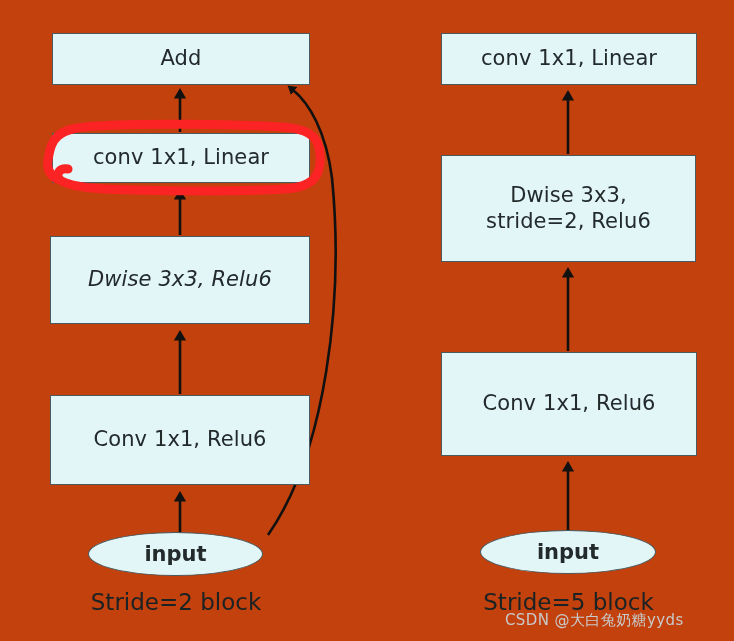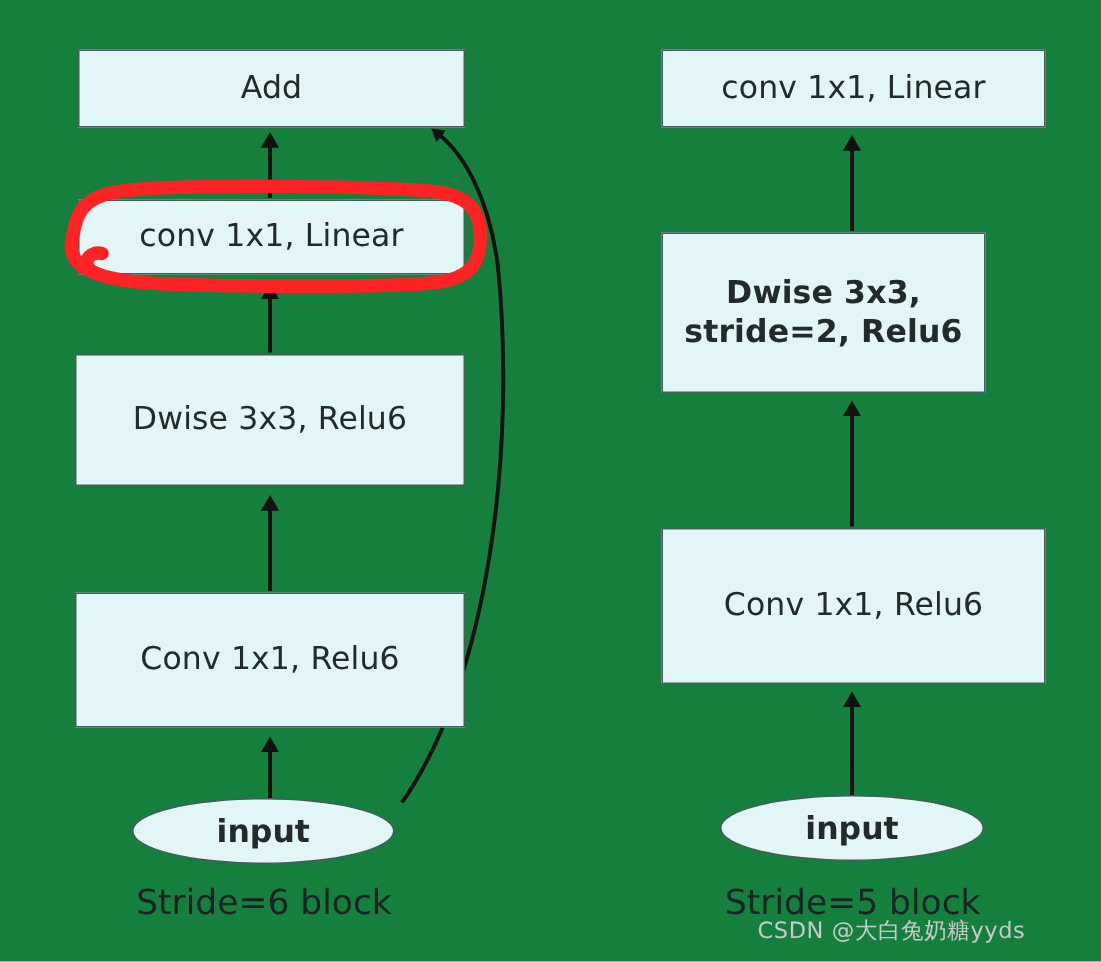--- a/index.html
+++ b/index.html
@@ -8,21 +8,21 @@
     padding: 0;
     background: #ffffff;
   }
   body {
     font-family: "DejaVu Sans", "Liberation Sans", sans-serif;
   }
   #canvas {
     position: relative;
     width: 734px;
     height: 641px;
-    background: #15803d;
+    background: #c2410c;
     overflow: hidden;
   }
   svg.layer {
     position: absolute;
     left: 0;
     top: 0;
     width: 734px;
     height: 641px;
     pointer-events: none;
   }
@@ -114,42 +114,42 @@
     </g>
     <g>
       <line x1="568" y1="154" x2="568" y2="99" stroke="#111111" stroke-width="2.6" marker-end="url(#ah)"></line>
     </g>
   </svg>
 
   <div class="node" style="left:52px; top:33px; width:258px; height:52px;">Add</div>
 
   <div class="node" style="left:52px; top:133px; width:258px; height:50px;">conv 1x1, Linear</div>
 
-  <div class="node" style="left:50px; top:236px; width:260px; height:88px;">Dwise 3x3, Relu6</div>
+  <div class="node" style="left:50px; top:236px; width:260px; height:88px;font-style:italic;">Dwise 3x3, Relu6</div>
 
   <div class="node" style="left:50px; top:395px; width:260px; height:90px;">Conv 1x1, Relu6</div>
 
   <div class="ellipse" style="left:88px; top:532px; width:175px; height:44px;">input</div>
 
   <svg class="layer highlight-wrap" viewBox="0 0 734 641">
     <path d="M60,180 C52,178 46,170 48,160 C50,148 52,141 58,136
              C66,129 78,127 96,126 C140,123 236,124 282,127
              C300,128 312,132 317,142 C322,153 321,168 316,176
              C311,184 300,188 284,189
              C236,192 150,191 104,189
              C88,188 74,186 66,183
              C60,181 57,178 58,174
              C59,170 63,168 68,169" fill="none" stroke="#fb2323" stroke-width="9" stroke-linecap="round" stroke-linejoin="round"></path>
   </svg>
 
-  <div class="caption" style="left:88px; top:589px; width:176px;">Stride=6 block</div>
+  <div class="caption" style="left:88px; top:589px; width:176px;">Stride=2 block</div>
 
   <div class="node" style="left:441px; top:33px; width:256px; height:52px;">conv 1x1, Linear</div>
 
-  <div class="node" style="left:441px; top:155px; width:216px; height:107px;font-weight:bold;">Dwise 3x3,
+  <div class="node" style="left:441px; top:155px; width:255px; height:107px;">Dwise 3x3,
 stride=2, Relu6</div>
 
   <div class="node" style="left:441px; top:352px; width:256px; height:104px;">Conv 1x1, Relu6</div>
 
   <div class="ellipse" style="left:480px; top:530px; width:176px; height:44px;">input</div>
 
   <div class="caption" style="left:480px; top:589px; width:177px;">Stride=5 block</div>
 
   <div class="watermark" style="left:505px; top:611px;">CSDN @大白兔奶糖yyds</div>
 

